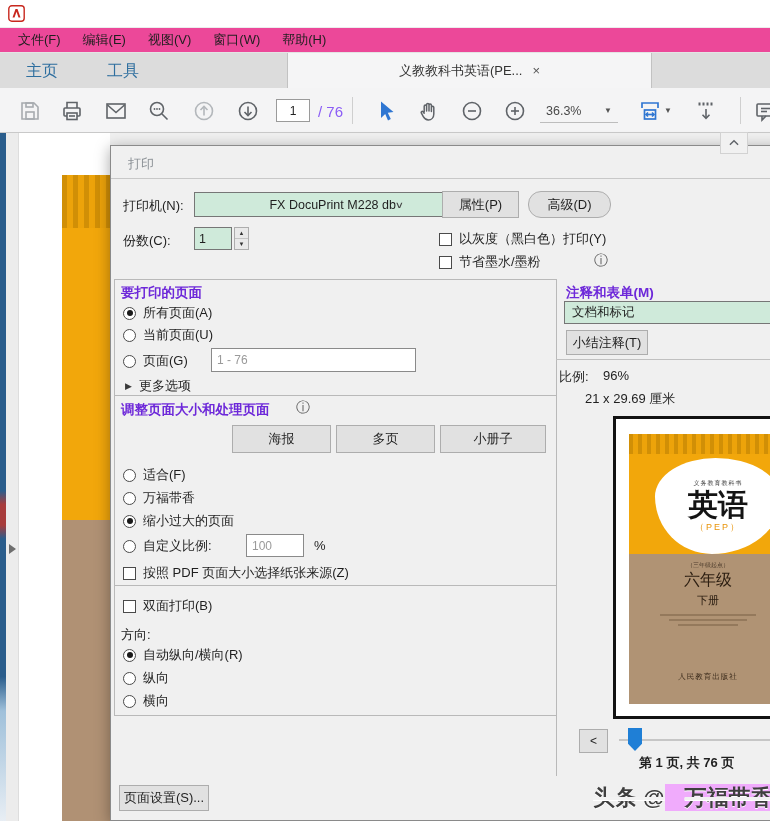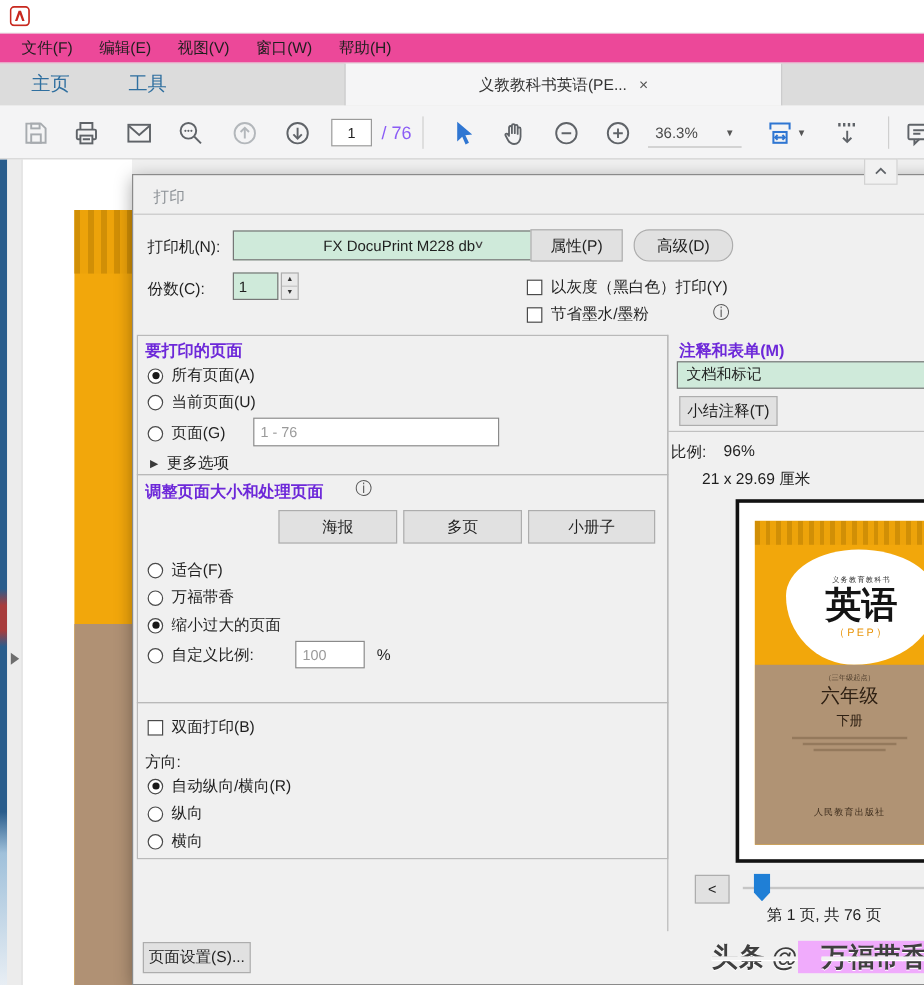--- a/index.html
+++ b/index.html
@@ -118,21 +118,21 @@
   .pv-grade { font-size:16px; font-family:"DejaVu Serif","Liberation Serif",serif; color:#2e2013; }
   .pv-vol { font-size:11px; font-family:"DejaVu Serif","Liberation Serif",serif; color:#2e2013; margin-top:2px; }
   .pv-lines { margin-top:6px; display:flex; flex-direction:column; gap:3px; align-items:center; }
   .pv-lines i { display:block; height:2px; background:#7d6449; opacity:.55; }
   .pv-pub { position:absolute; bottom:22px; width:100%; text-align:center; font-size:7.5px; color:#3c2c1c; letter-spacing:1px; }
 
   .btn-prev { position:absolute; left:468px; top:583px; width:29px; height:24px; font-size:12px; }
   .pv-slider-track { position:absolute; left:508px; top:593px; width:190px; height:2px; background:#c6c6c6; }
   .pv-slider-thumb { position:absolute; left:517px; top:582px; width:14px; height:23px; background:#1f7fd6;
     clip-path:polygon(0 0,100% 0,100% 68%,50% 100%,0 68%); }
-  .pv-pageinfo { position:absolute; left:528px; top:608px; font-size:13px; color:#1f1f1f; }
+  .pv-pageinfo { position:absolute; left:528px; top:608px; font-size:13px; color:#1f1f1f;font-weight:bold; }
 
   .btn-pagesetup { position:absolute; left:8px; top:639px; width:90px; height:26px; }
 
   
   .watermark { position:absolute; left:593px; top:783px; z-index:80; font-size:22px; font-weight:bold;
     color:#3f3f3f; white-space:nowrap; text-decoration:line-through; text-decoration-color:#f2f2f2;
     text-decoration-thickness:3px; text-shadow:0 1px 0 #ffffff; }
   .watermark .wm-name { background:#f0abfc; padding:1px 20px; }
 
   svg { display:block; }
@@ -353,20 +353,24 @@
   <div class="opt" style="left:12px;top:366px">
     <span class="radio checked"></span>
     <span class="lbl">缩小过大的页面</span>
   </div>
   <div class="opt" style="left:12px;top:391px">
     <span class="radio"></span>
     <span class="lbl">自定义比例:</span>
   </div>
   <input class="custom-input" value="100" style="">
   <span class="lbl" style="position:absolute;left:203px;top:392px">%</span>
+  <div class="opt" style="left:12px;top:418px">
+    <span class="cbx"></span>
+    <span class="lbl">按照 PDF 页面大小选择纸张来源(Z)</span>
+  </div>
 
   <div class="opt" style="left:12px;top:451px">
     <span class="cbx"></span>
     <span class="lbl">双面打印(B)</span>
   </div>
   <span class="lbl" style="position:absolute;left:10px;top:480px">方向:</span>
   <div class="opt" style="left:12px;top:500px">
     <span class="radio checked"></span>
     <span class="lbl">自动纵向/横向(R)</span>
   </div>

